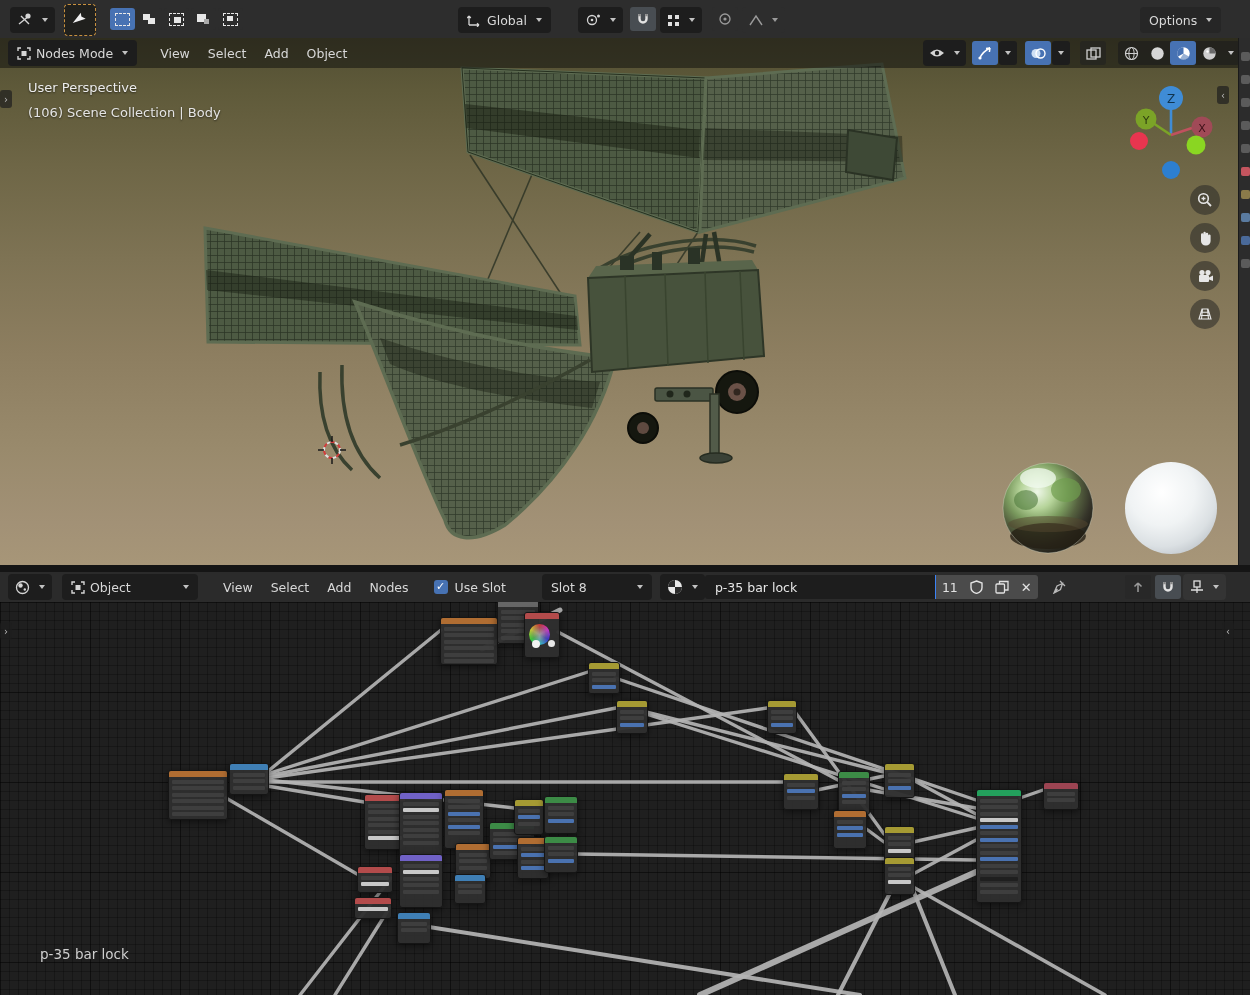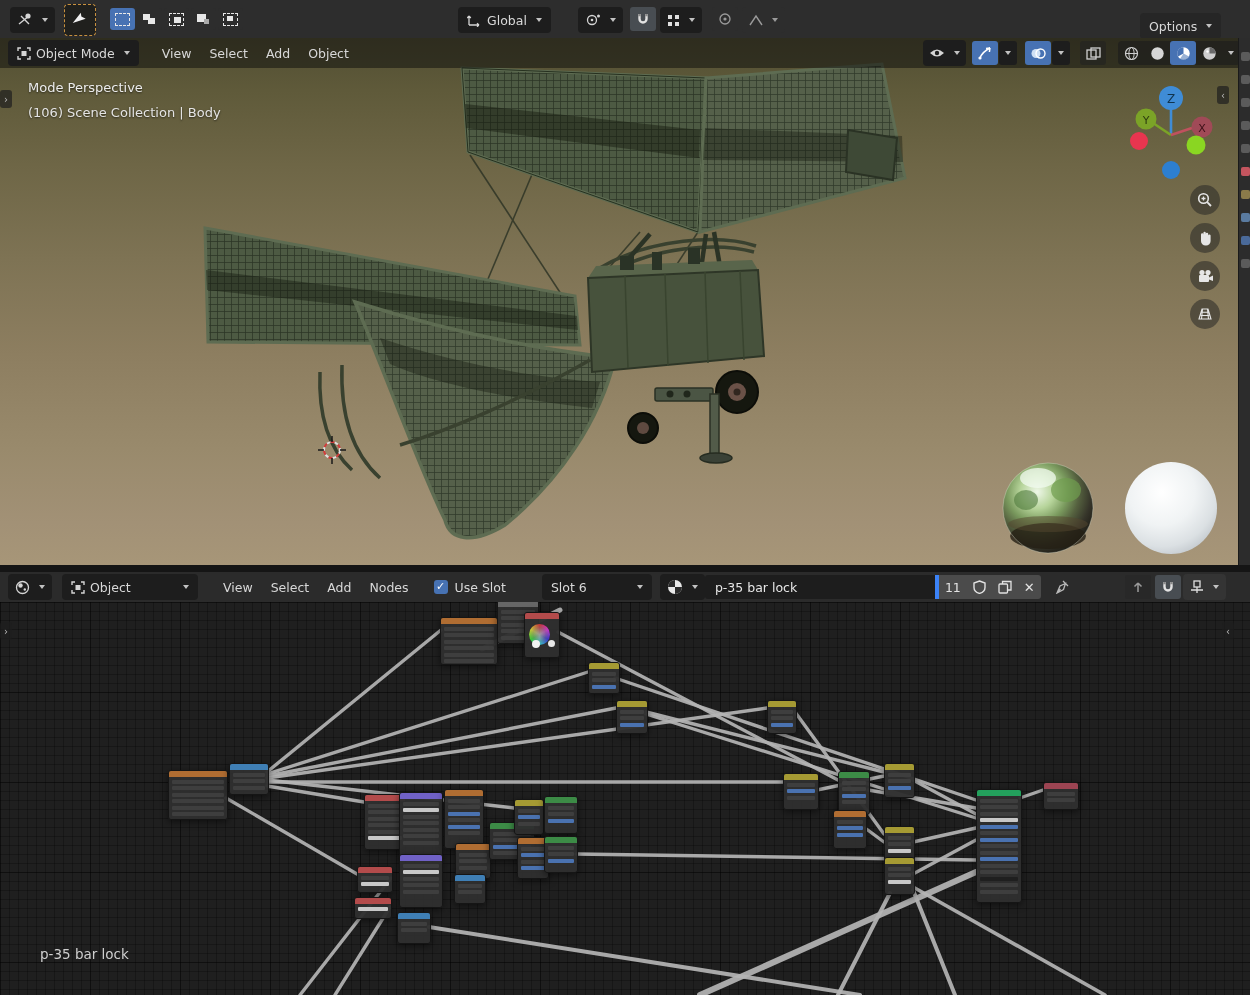--- a/index.html
+++ b/index.html
@@ -155,21 +155,21 @@
     </div>
     <div class="abs" style="left:742px;top:7px;">
       <div class="pill" style="padding:0 6px;background:#2d2d2d;">
         <svg class="ic" width="14" height="12" viewBox="0 0 14 12">
           <path d="M1 11 L7 2 L13 11" stroke="#9a9a9a" stroke-width="1.4" fill="none"></path>
         </svg>
         <span class="chev" style="border-top-color:#9a9a9a;"></span>
       </div>
     </div>
 
-    <div class="abs" style="left:1140px;top:13px;">
+    <div class="abs" style="left:1140px;top:7px;">
       <div class="pill" style="background:#262626;">
         <span class="txt">Options</span>
         <span class="chev"></span>
       </div>
     </div>
   </div>
 
   <div class="abs viewport">
 
     <svg class="abs" width="1250" height="527" viewBox="0 0 1250 527" style="left:0;top:0;">
@@ -272,21 +272,21 @@
       </g>
       <circle cx="1171" cy="470" r="46" fill="url(#wg)"></circle>
     </svg>
 
     <div class="abs vheader">
       <div class="pill dark" style="margin-left:8px;">
         <svg class="ic" width="14" height="13" viewBox="0 0 14 13">
           <path d="M1 4 V1 H4 M10 1 H13 V4 M13 9 V12 H10 M4 12 H1 V9" stroke="#d5d5d5" stroke-width="1.4" fill="none"></path>
           <rect x="4.5" y="4" width="5" height="5" fill="#d5d5d5"></rect>
         </svg>
-        <span class="txt">Object Mode</span>
+        <span class="txt">Nodes Mode</span>
         <span class="chev"></span>
       </div>
       <span class="mbtn" style="margin-left:14px;">View</span>
       <span class="mbtn">Select</span>
       <span class="mbtn">Add</span>
       <span class="mbtn">Object</span>
 
       <div style="flex:1;"></div>
 
       <div class="pill dark" style="padding:0 5px;margin-right:6px;">
@@ -349,21 +349,21 @@
             <path d="M7.5 1.3 A6.2 6.2 0 0 1 13.7 7.5 L7.5 7.5 Z" fill="#6a6a6a"></path>
             <circle cx="5.5" cy="5.5" r="1.2" fill="#fff"></circle>
           </svg>
         </div>
         <div class="ibtn" style="background:transparent;min-width:18px;">
             <span class="chev" style="margin:0;"></span>
           </div>
       </div>
     </div>
 
-    <div class="abs ovl1">Mode Perspective</div>
+    <div class="abs ovl1">User Perspective</div>
     <div class="abs ovl2">(106) Scene Collection | Body</div>
 
     <svg class="abs" style="left:1125px;top:45px;" width="92" height="100" viewBox="0 0 92 100">
       <line x1="46" y1="52" x2="46" y2="26" stroke="#3f8cd6" stroke-width="2.6"></line>
       <line x1="46" y1="52" x2="28" y2="40" stroke="#7ba327" stroke-width="2.6"></line>
       <line x1="46" y1="52" x2="67" y2="45" stroke="#c0515e" stroke-width="2.6"></line>
       <circle cx="46" cy="15" r="12" fill="#3f8cd6"></circle>
       <text x="46" y="19.5" text-anchor="middle" font-size="12" fill="#10344f" font-family="DejaVu Sans">Z</text>
       <circle cx="21" cy="36" r="10.5" fill="#7ba327"></circle>
       <text x="21" y="40.5" text-anchor="middle" font-size="11" fill="#2c3c0e">Y</text>
@@ -442,37 +442,37 @@
     <span class="mbtn">Select</span>
     <span class="mbtn">Add</span>
     <span class="mbtn">Nodes</span>
 
     <div style="display:flex;align-items:center;margin-left:16px;">
       <div class="checkbox">✓</div>
       <span class="txt">Use Slot</span>
     </div>
 
     <div class="pill dark" style="margin-left:36px;width:92px;">
-      <span class="txt" style="flex:1;">Slot 6</span>
+      <span class="txt" style="flex:1;">Slot 8</span>
       <span class="chev"></span>
     </div>
 
     <div class="pill dark" style="margin-left:8px;padding:0 6px;">
       <svg class="ic" width="16" height="16" viewBox="0 0 16 16">
         <circle cx="8" cy="8" r="7" fill="#e8e8e8"></circle>
         <path d="M8 1 A7 7 0 0 0 1 8 L8 8 Z" fill="#2b2b2b"></path>
         <path d="M8 8 L15 8 A7 7 0 0 1 8 15 Z" fill="#2b2b2b"></path>
       </svg>
       <span class="chev"></span>
     </div>
 
     <div class="namefield">
       <span>p-35 bar lock</span>
     </div>
-    <div class="seg" style="border-left:4px solid #3b82f6;justify-content:flex-end;">
+    <div class="seg" style="border-left:1px solid #3b82f6;justify-content:flex-end;">
       <span>11</span>
     </div>
     <div class="seg">
       <svg class="ic" width="13" height="14" viewBox="0 0 13 14">
         <path d="M6.5 1 L12 3 V7.5 C12 10.5 9.5 12.6 6.5 13.4 C3.5 12.6 1 10.5 1 7.5 V3 Z" stroke="#e2e2e2" stroke-width="1.4" fill="none"></path>
       </svg>
     </div>
     <div class="seg">
       <svg class="ic" width="14" height="14" viewBox="0 0 14 14">
         <rect x="1" y="4" width="8.5" height="9" rx="1" stroke="#e2e2e2" stroke-width="1.3" fill="none"></rect>

